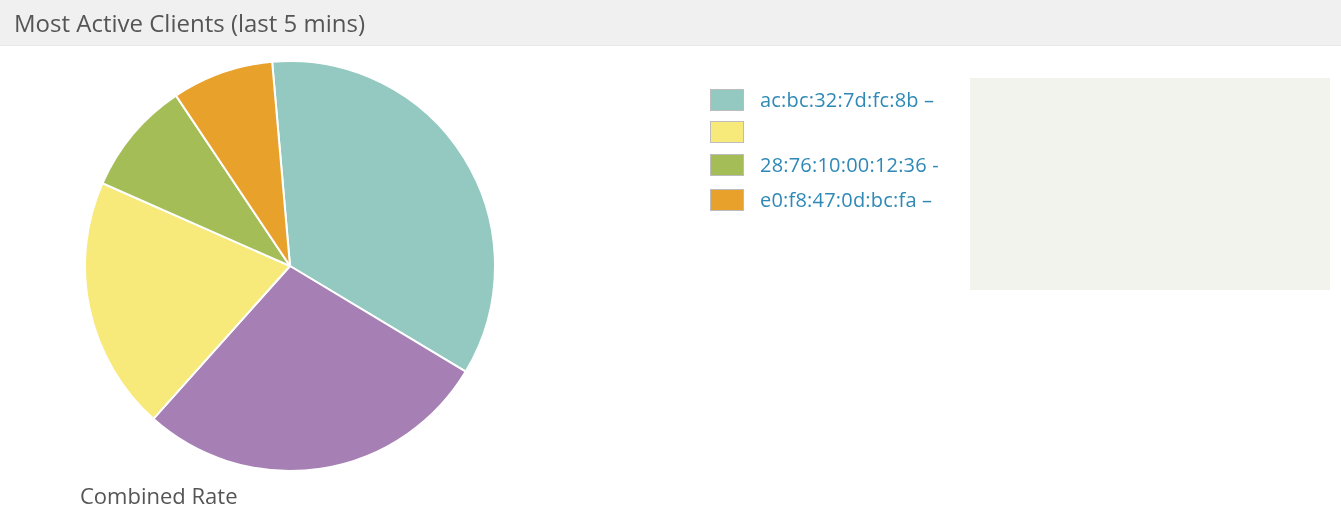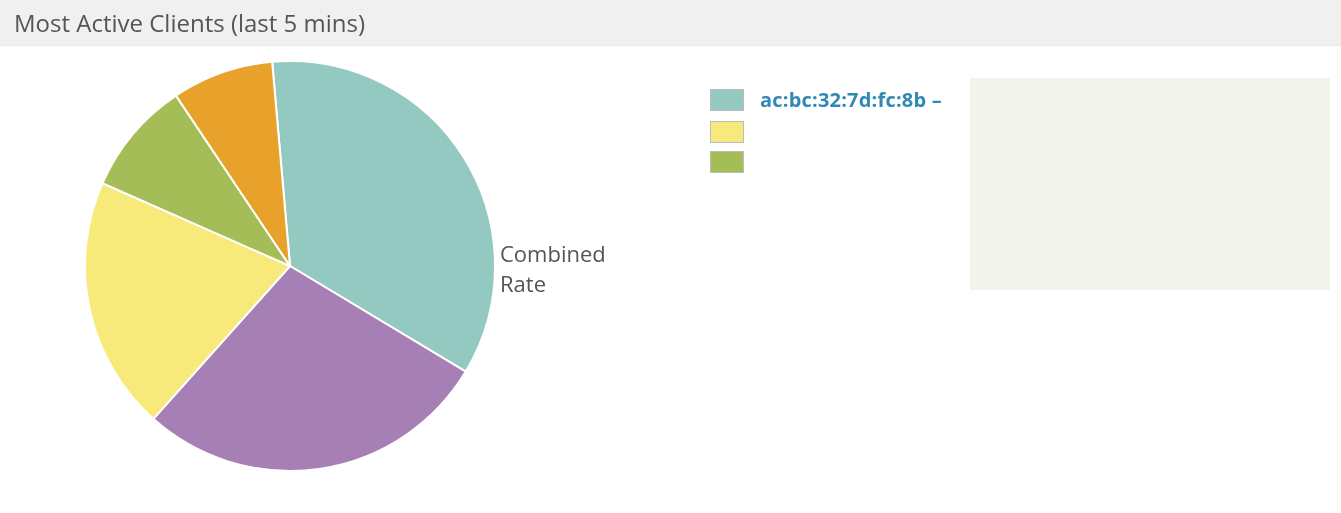--- a/index.html
+++ b/index.html
@@ -21,22 +21,21 @@
     border-bottom: 1px solid #e8e8e8;
   }
   .panel-body {
     display: flex;
     align-items: flex-start;
     padding-top: 10px;
   }
   .chart-col {
     width: 560px;
     display: flex;
-    flex-direction: row;
-    align-items: center;
+    flex-direction: column;
     padding-left: 80px;
     box-sizing: border-box;
   }
   .pie-wrap {
     position: relative;
     width: 420px;
     height: 420px;
   }
   .pie-caption {
     font-size: 22px;
@@ -46,21 +45,20 @@
   .legend-col {
     padding-left: 150px;
     padding-top: 30px;
     font-size: 20px;
     color: #1b7fb3;
   }
   .legend-list {
     display: flex;
     flex-direction: column;
     gap: 8px;
-    font-weight: bold;
   }
   .legend-item {
     display: flex;
     align-items: center;
   }
   .legend-swatch {
     width: 34px;
     height: 22px;
     border: 1px solid #bcbcbc;
     margin-right: 16px;
@@ -111,19 +109,24 @@
         <div class="legend-list" id="legend-list">
             <div class="legend-item">
               <span class="legend-swatch" style="background: rgb(147, 201, 193);"></span>
               <span class="legend-label">ac:bc:32:7d:fc:8b –</span>
             </div>
             <div class="legend-item">
               <span class="legend-swatch" style="background: rgb(247, 233, 122);"></span>
             </div>
             <div class="legend-item">
               <span class="legend-swatch" style="background: rgb(165, 189, 86);"></span>
+              <span class="legend-label">28:76:10:00:12:36 -</span>
+            </div>
+            <div class="legend-item">
+              <span class="legend-swatch" style="background: rgb(232, 162, 44);"></span>
+              <span class="legend-label">e0:f8:47:0d:bc:fa –</span>
             </div>
           </div>
       </div>
     </div>
 
   </div>
 </div>
 
 </body></html>

